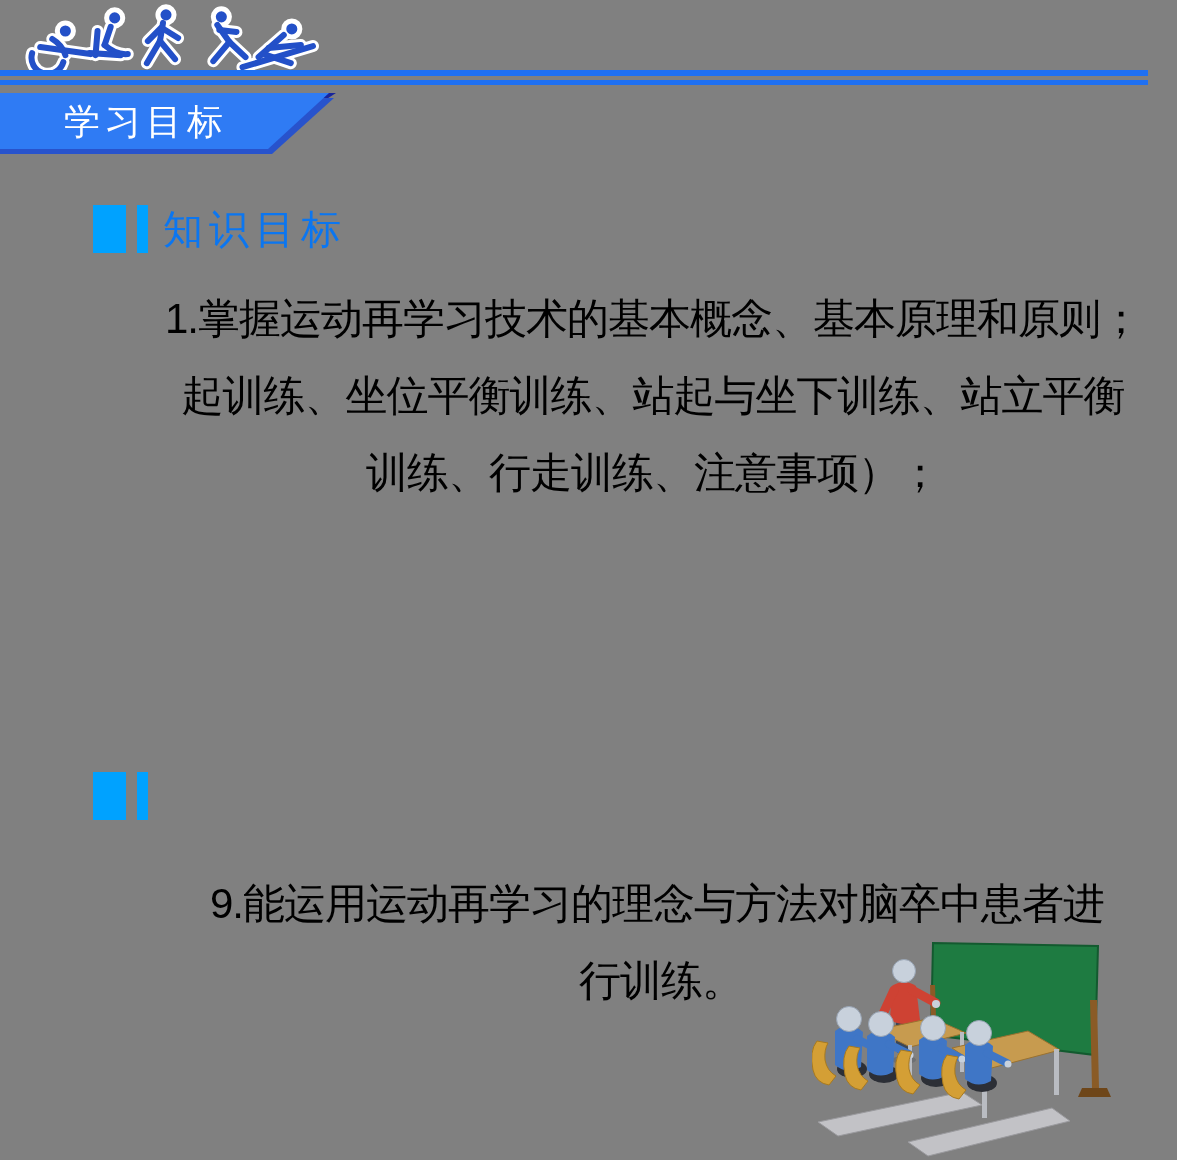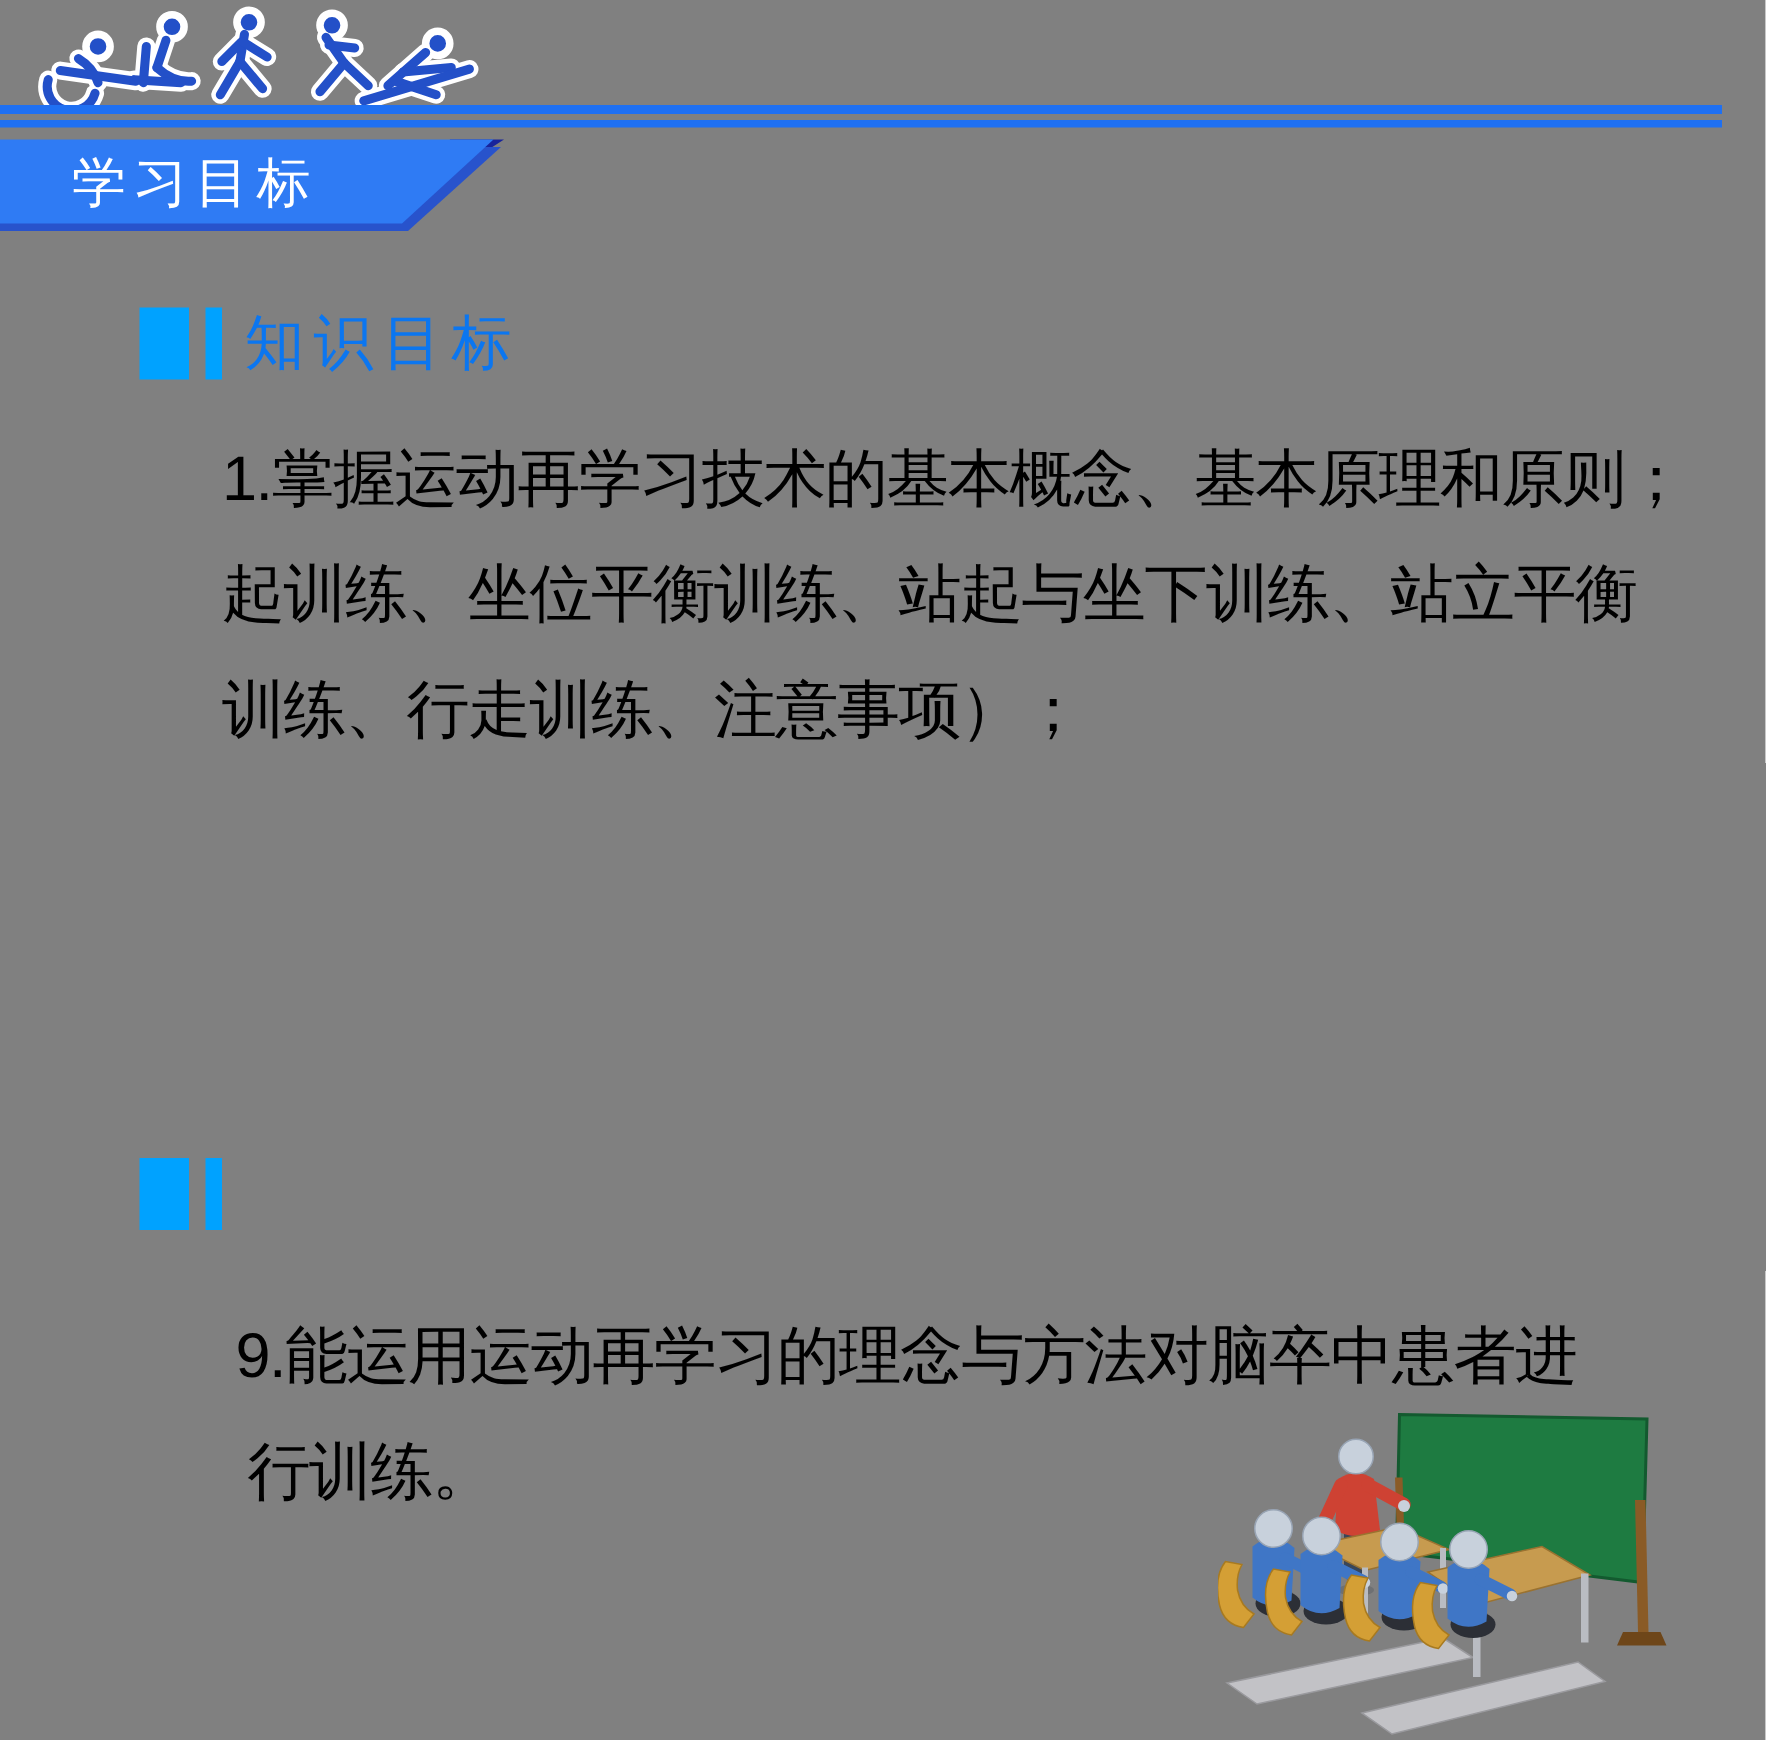--- a/index.html
+++ b/index.html
@@ -12,37 +12,37 @@
   }
   
   .logo{position:absolute;left:10px;top:0px;width:312px;height:74px;}
   
   .hline{position:absolute;left:0;background:#1F70F2;}
   .hline1{top:70px;width:1148px;height:6px;}
   .hline2{top:80px;width:1148px;height:5px;}
   
   .banner-svg{position:absolute;left:0;top:92px;width:340px;height:64px;}
   .banner-title{
-    position:absolute;left:48px;top:93px;height:57px;line-height:57px;
+    position:absolute;left:64px;top:93px;height:57px;line-height:57px;
     color:#ffffff;font-size:36px;letter-spacing:5px;white-space:nowrap;
   }
   
   .sec-square{position:absolute;left:93px;width:33px;height:48px;background:#00A2FF;}
   .sec-bar{position:absolute;left:137px;width:11px;height:48px;background:#00A2FF;}
   .sec-heading{
     position:absolute;left:163px;height:48px;line-height:48px;
     color:#0B76F0;font-size:40px;font-weight:400;letter-spacing:6px;white-space:nowrap;
   }
   .k-head{top:205px;}
   .a-head{top:772px;}
   
   .body-block{position:absolute;color:#000000;font-size:42px;letter-spacing:-1px;}
   .k-block{left:148px;top:280px;width:1010px;}
   .a-block{left:157px;top:865px;width:1000px;}
-  .body-line{height:77px;line-height:77px;white-space:nowrap;}
+  .body-line{height:77px;line-height:77px;white-space:nowrap;text-align:center;}
   .a-block .body-line + .body-line{padding-left:8px;}
   
   .clipart{position:absolute;left:812px;top:930px;width:356px;height:228px;}
 </style>
 </head>
 <body>
 
 <div class="slide">
 
   <svg class="logo" viewBox="0 0 310 72" aria-hidden="true">

